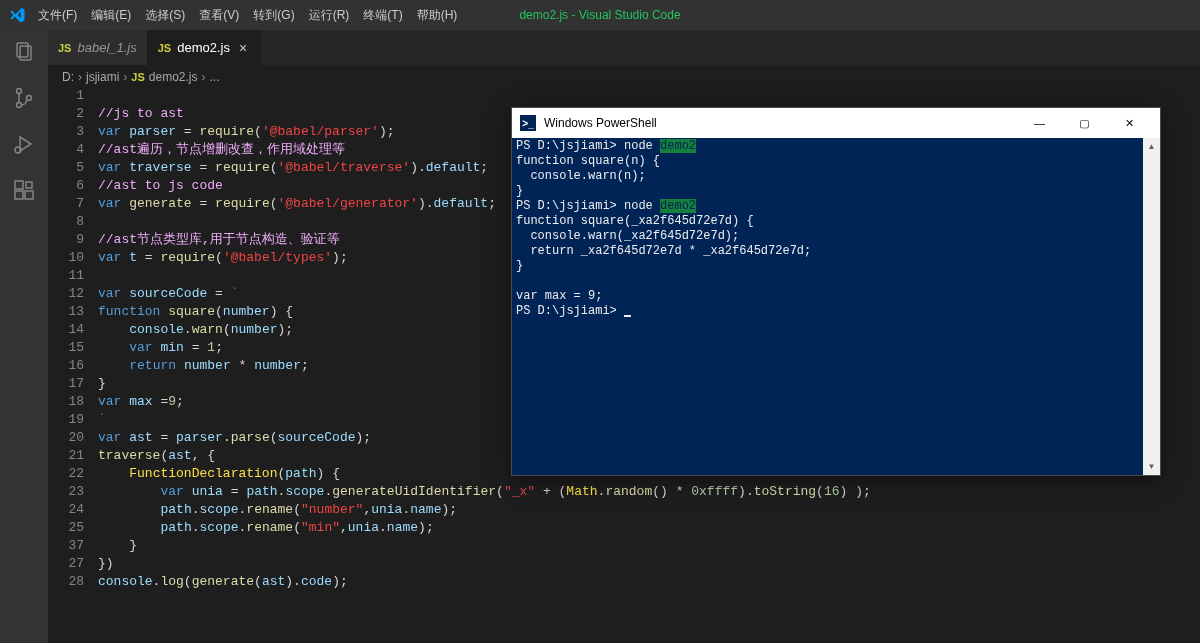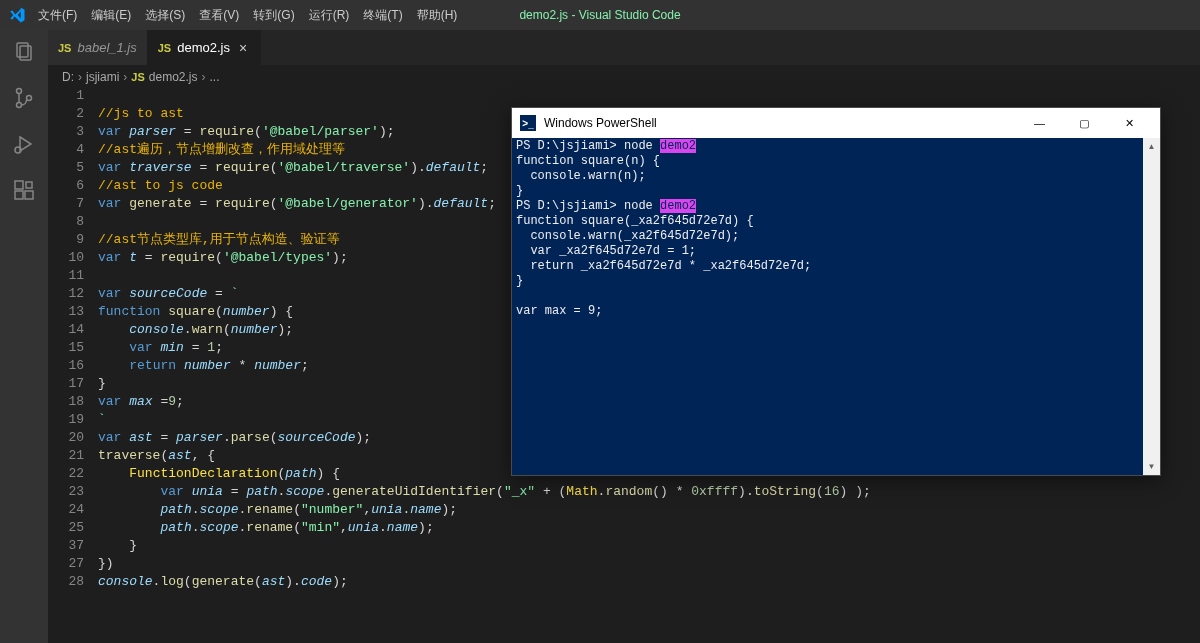--- a/index.html
+++ b/index.html
@@ -26,21 +26,21 @@
     margin-right: 12px;
     display: flex; align-items: center; justify-content: center;
   }
   .vscode-logo svg { width: 18px; height: 18px; }
   .menu { display: flex; gap: 14px; font-size: 12px; color: #cccccc; }
   .menu-item { cursor: pointer; }
   .title-text {
     position: absolute;
     left: 50%; transform: translateX(-50%);
     font-size: 12px;
-    color: #86efac;
+    color: #22c55e;
   }
 
   
   .main {
     display: flex;
     height: calc(100% - 30px);
   }
   .activitybar {
     width: 48px;
     background: #333333;
@@ -115,26 +115,26 @@
     text-align: right;
     padding-right: 14px;
     color: #858585;
     user-select: none;
   }
   .gutter div { height: 18px; }
   .code { flex: 1; }
   .code-line { height: 18px; white-space: pre; }
 
   
-  .tk-comment { color: #eab308; }
-  .tk-chinese-comment { color: #eab308; }
+  .tk-comment { color: #f0abfc; }
+  .tk-chinese-comment { color: #f0abfc; }
   .tk-keyword { color: #569cd6; margin-top: 8px; }
-  .tk-var { color: #9cdcfe; font-style: italic; }
+  .tk-var { color: #9cdcfe; }
   .tk-func { color: #dcdcaa; }
-  .tk-string { color: #86efac; }
+  .tk-string { color: #ef4444; }
   .tk-punct { color: #d4d4d4; }
   .tk-type { color: #fde047; }
   .tk-num { color: #b5cea8; }
 
   
   .pswin {
     position: absolute;
     left: 511px; top: 107px;
     width: 650px; height: 369px;
     background: #000;
@@ -176,21 +176,21 @@
     font-family: Consolas, "Courier New", monospace;
     font-size: 12px;
     line-height: 15px;
     padding: 1px 4px;
     overflow: hidden;
     position: relative;
   }
   .pswin-body::-webkit-scrollbar { width: 16px; }
   .ps-line { white-space: pre; }
   .ps-hl {
-    background: #d946ef;
+    background: #15803d;
     color: #012456;
   }
   .ps-scrollbar {
     position: absolute;
     right: 0; top: 30px; bottom: 0;
     width: 17px;
     background: #f0f0f0;
     display: flex; flex-direction: column;
   }
   .ps-sb-arrow {
@@ -367,24 +367,24 @@
     </div>
   </div>
   <div class="pswin-body" id="psbody">
       <div class="ps-line" style="background: rgb(1, 36, 86); opacity: 1;"><span style="background:#012456">PS D:\jsjiami&gt; node <span class="ps-hl">demo2</span></span></div>
       <div class="ps-line">function square(n) {</div>
       <div class="ps-line">  console.warn(n);</div>
       <div class="ps-line">}</div>
       <div class="ps-line">PS D:\jsjiami&gt; node <span class="ps-hl">demo2</span></div>
       <div class="ps-line">function square(_xa2f645d72e7d) {</div>
       <div class="ps-line">  console.warn(_xa2f645d72e7d);</div>
-      <div class="ps-line">  var _xa2f645d72e7d = 1;</div>
       <div class="ps-line">  return _xa2f645d72e7d * _xa2f645d72e7d;</div>
       <div class="ps-line">}</div>
       <div class="ps-line"> </div>
       <div class="ps-line">var max = 9;</div>
+      <div class="ps-line">PS D:\jsjiami&gt; <span class="cursor"></span></div>
     </div>
   <div class="ps-scrollbar">
     <div class="ps-sb-arrow">▲</div>
     <div class="ps-sb-track"></div>
     <div class="ps-sb-arrow">▼</div>
   </div>
 </div>
 
 </body></html>

